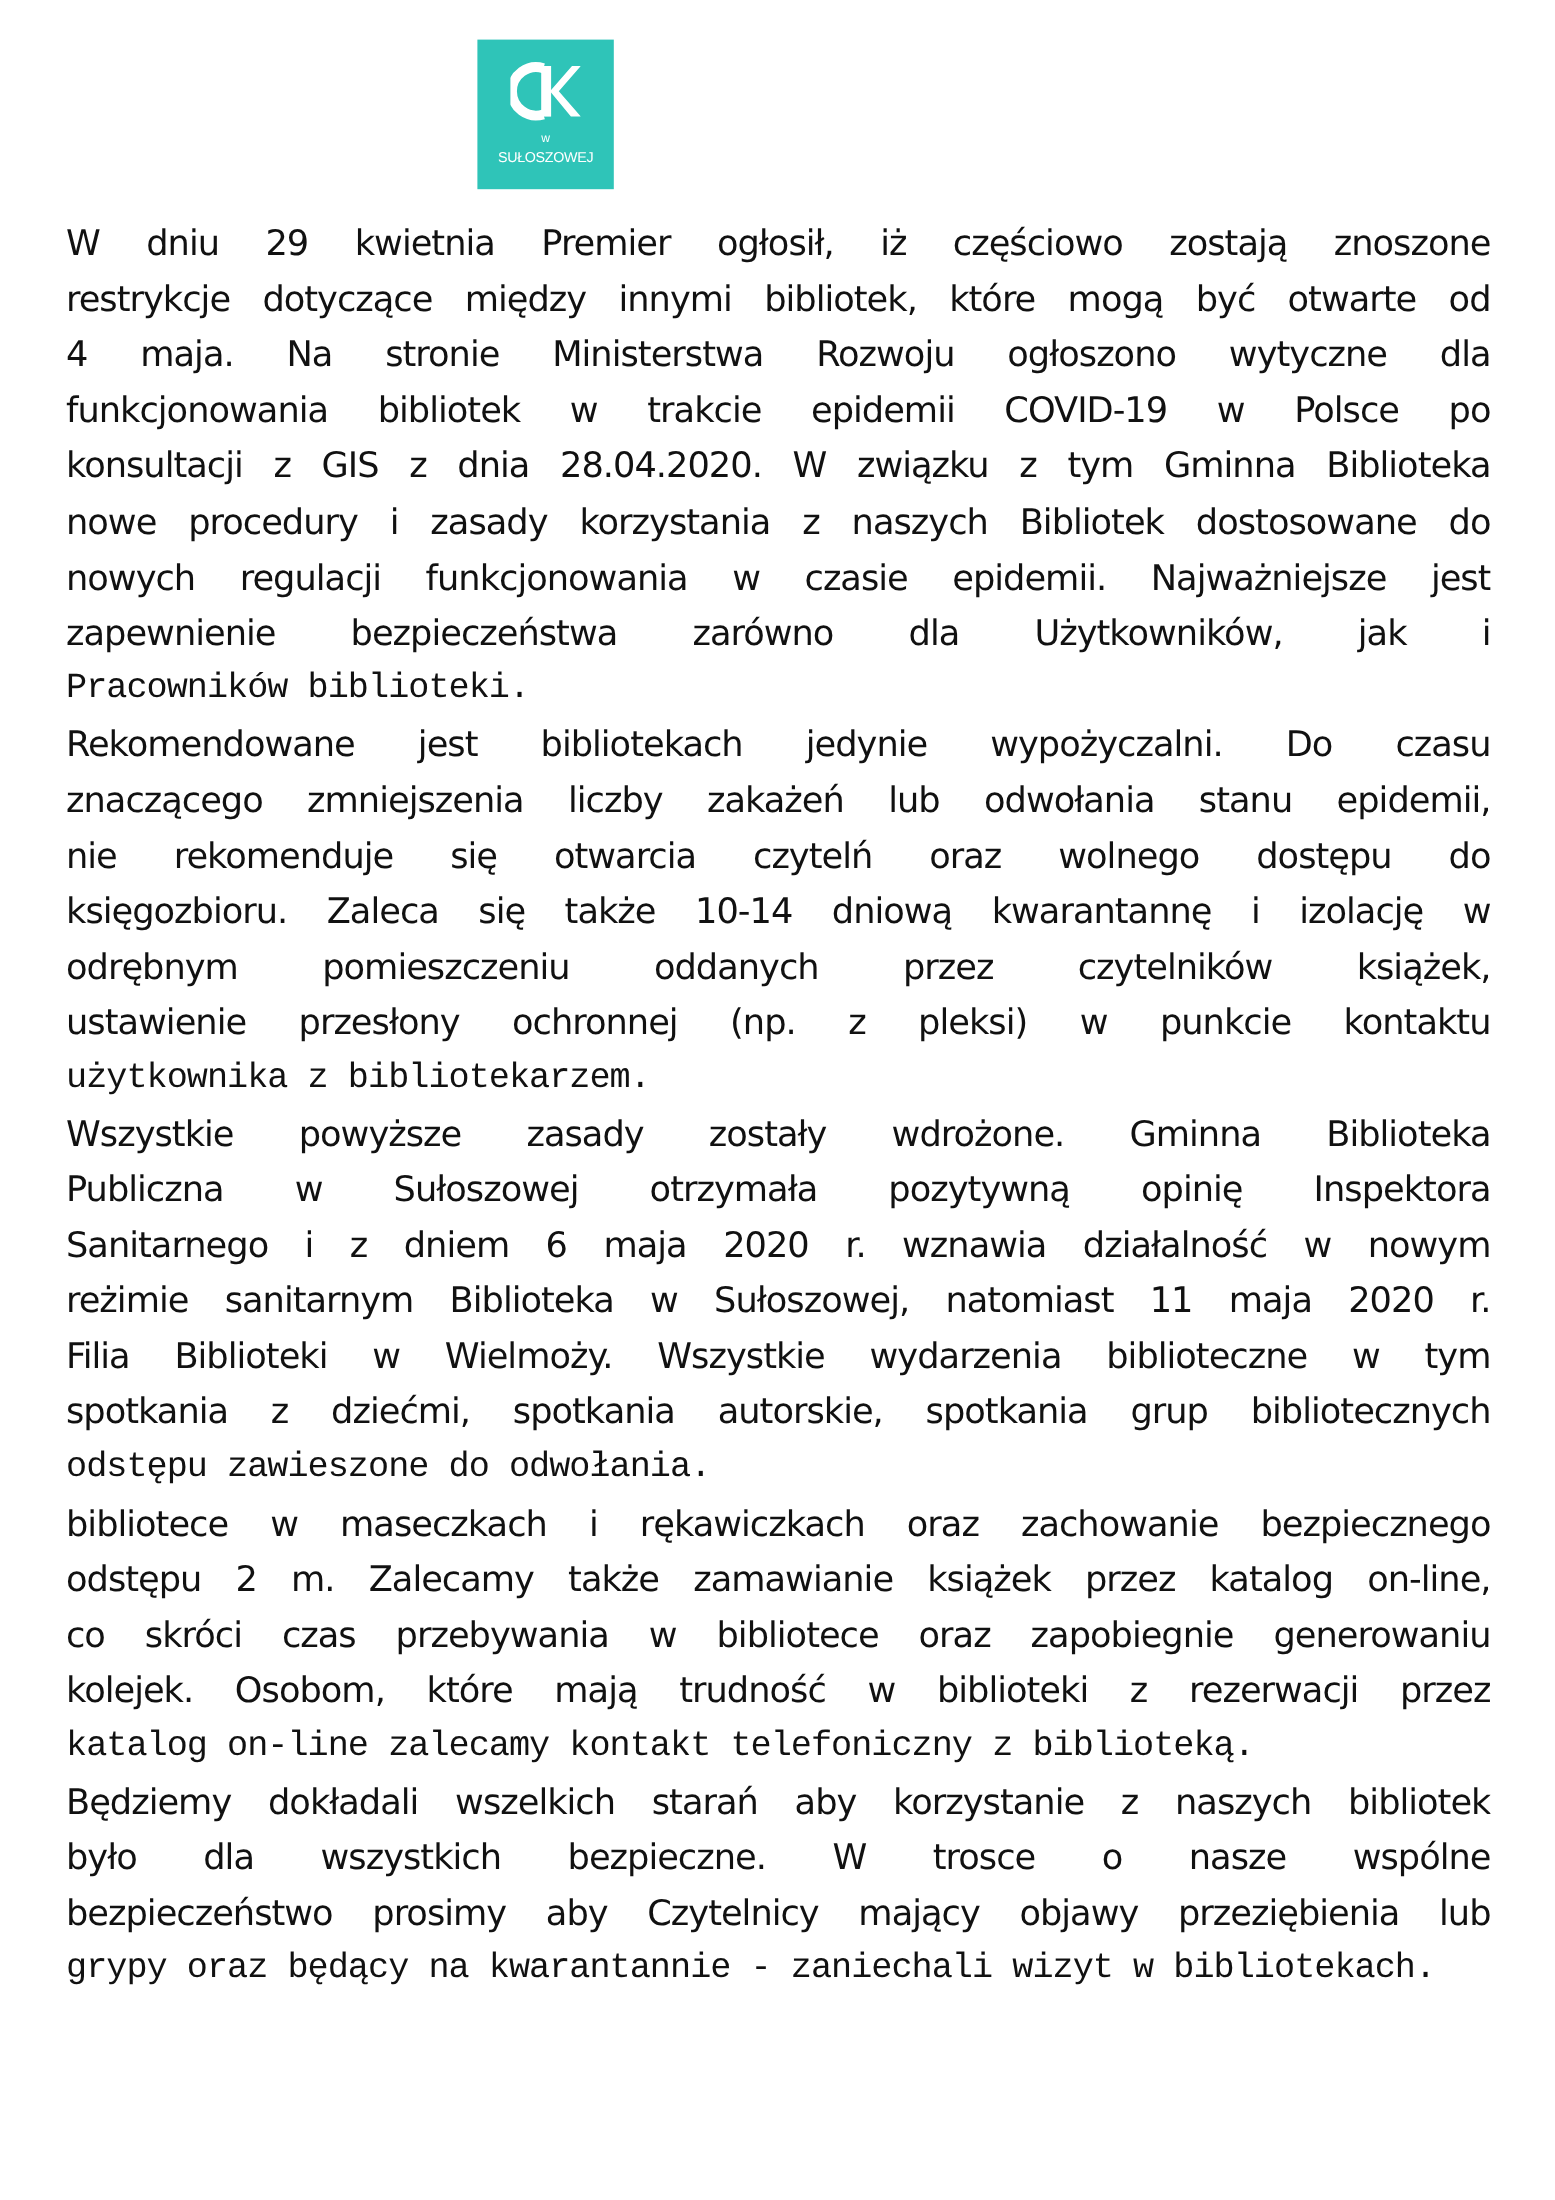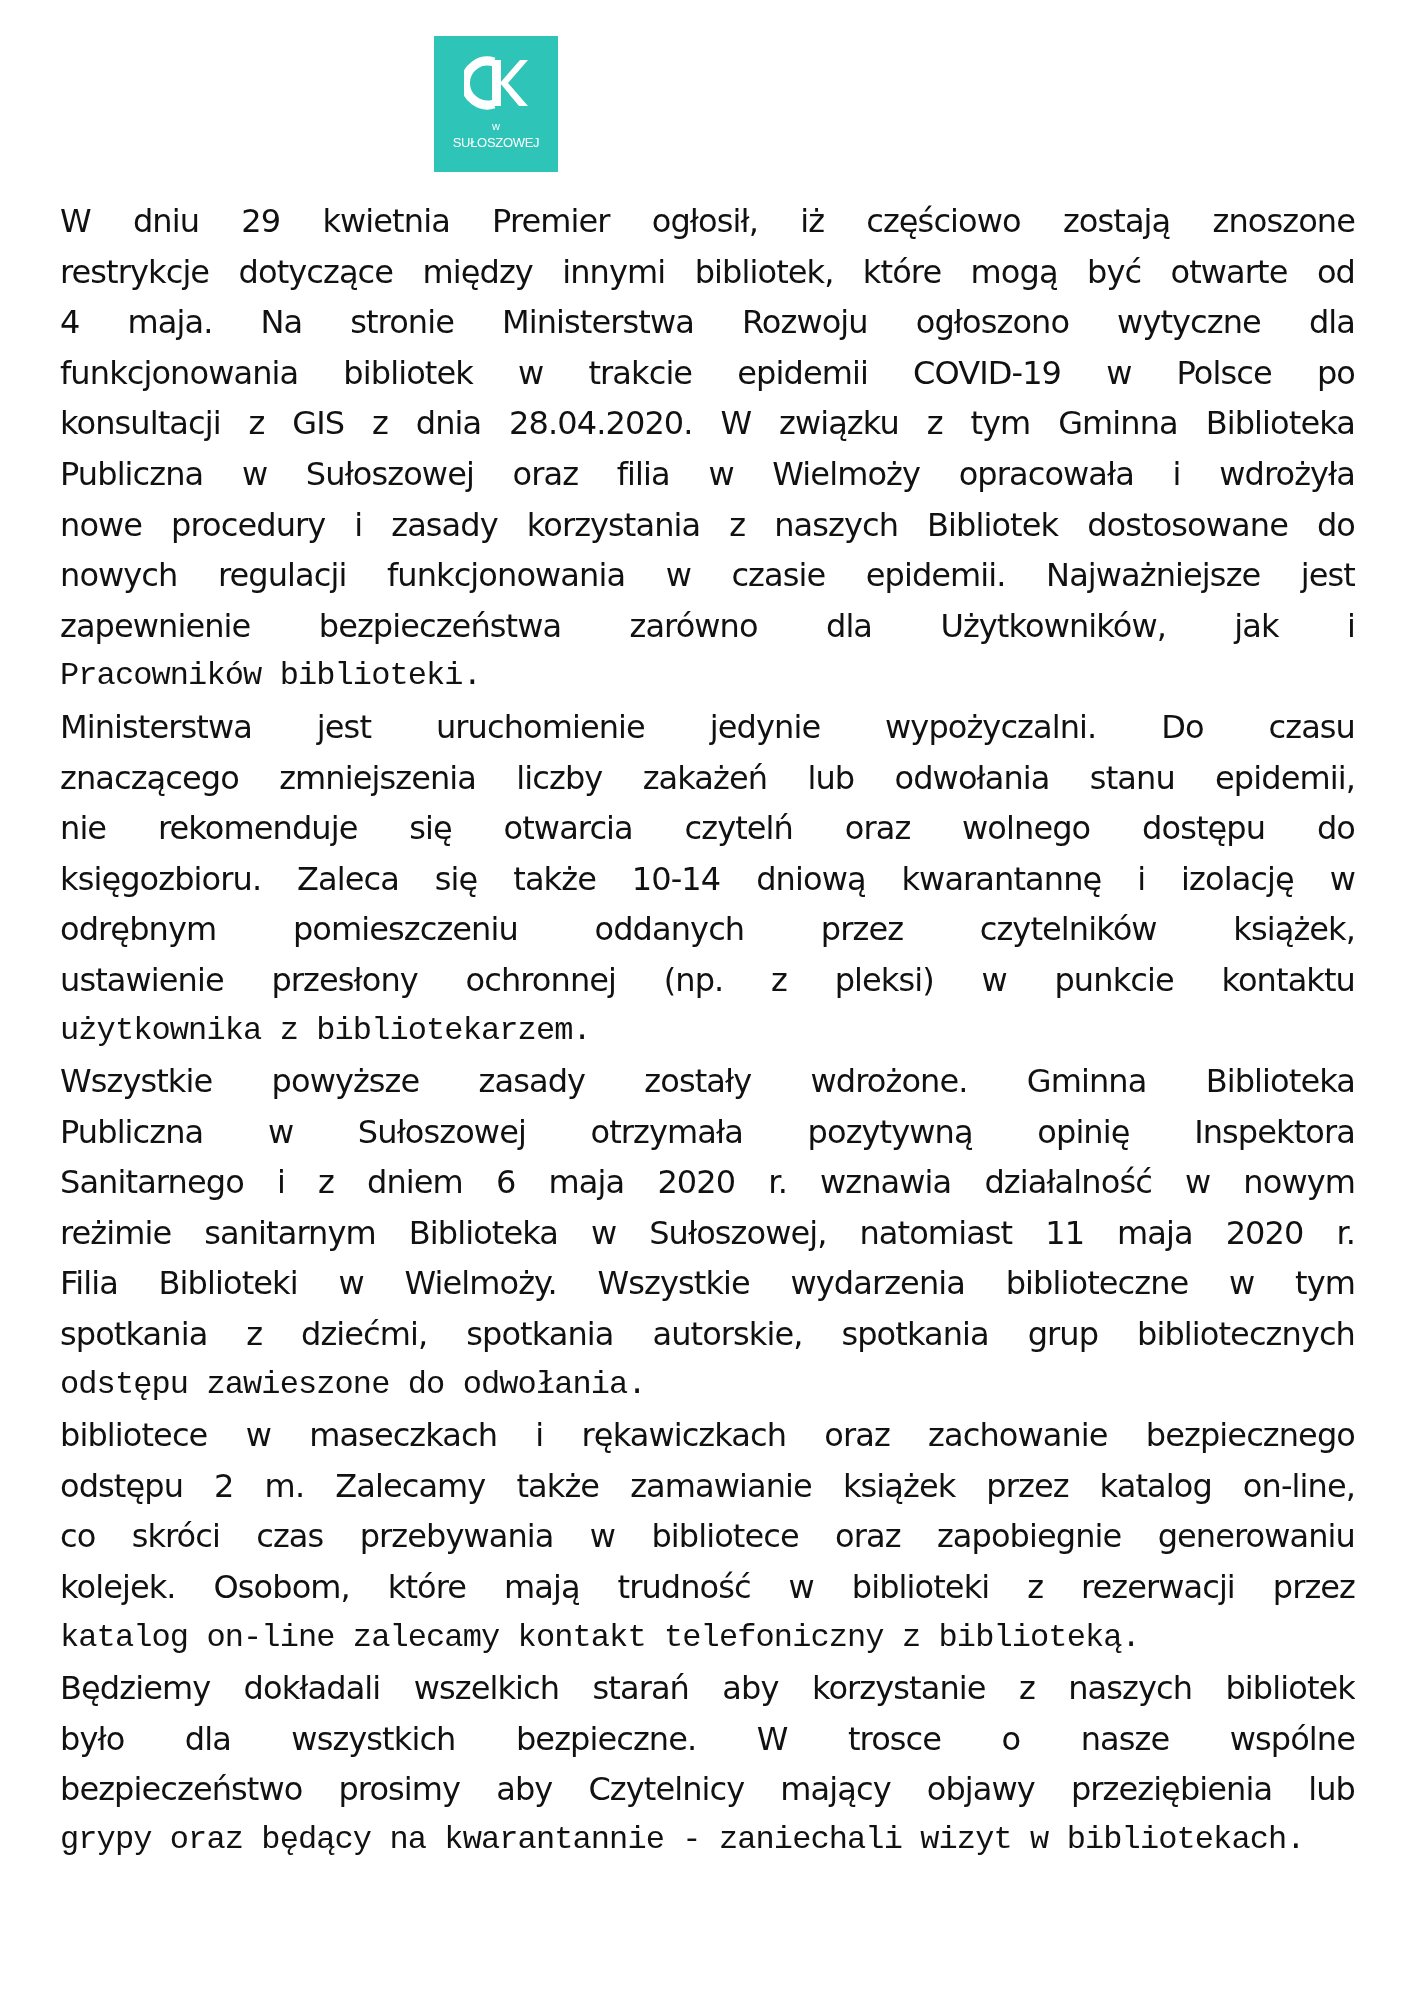--- a/index.html
+++ b/index.html
@@ -60,29 +60,28 @@
 
 </div>
 
 <div class="content">
   <div>
     <div class="line">W dniu 29 kwietnia Premier ogłosił, iż częściowo zostają znoszone</div>
     <div class="line">restrykcje dotyczące między innymi bibliotek, które mogą być otwarte od</div>
     <div class="line">4 maja. Na stronie Ministerstwa Rozwoju ogłoszono wytyczne dla</div>
     <div class="line">funkcjonowania bibliotek w trakcie epidemii COVID-19 w Polsce po</div>
     <div class="line">konsultacji z GIS z dnia 28.04.2020. W związku z tym Gminna Biblioteka</div>
-    <div class="line">Publiczna w Sułoszowej oraz filia w Wielmoży opracowała i wdrożyła</div>
     <div class="line">nowe procedury i zasady korzystania z naszych Bibliotek dostosowane do</div>
     <div class="line">nowych regulacji funkcjonowania w czasie epidemii. Najważniejsze jest</div>
     <div class="line">zapewnienie bezpieczeństwa zarówno dla Użytkowników, jak i</div>
     <div class="line last">Pracowników biblioteki.</div>
   </div>
 
   <div>
-    <div class="line">Ministerstwa jest uruchomienie jedynie wypożyczalni. Do czasu</div>
+    <div class="line">Rekomendowane jest bibliotekach jedynie wypożyczalni. Do czasu</div>
     <div class="line">znaczącego zmniejszenia liczby zakażeń lub odwołania stanu epidemii,</div>
     <div class="line">nie rekomenduje się otwarcia czytelń oraz wolnego dostępu do</div>
     <div class="line">księgozbioru. Zaleca się także 10-14 dniową kwarantannę i izolację w</div>
     <div class="line">odrębnym pomieszczeniu oddanych przez czytelników książek,</div>
     <div class="line">ustawienie przesłony ochronnej (np. z pleksi) w punkcie kontaktu</div>
     <div class="line last">użytkownika z bibliotekarzem.</div>
   </div>
 
   <div>
     <div class="line">Wszystkie powyższe zasady zostały wdrożone. Gminna Biblioteka</div>

